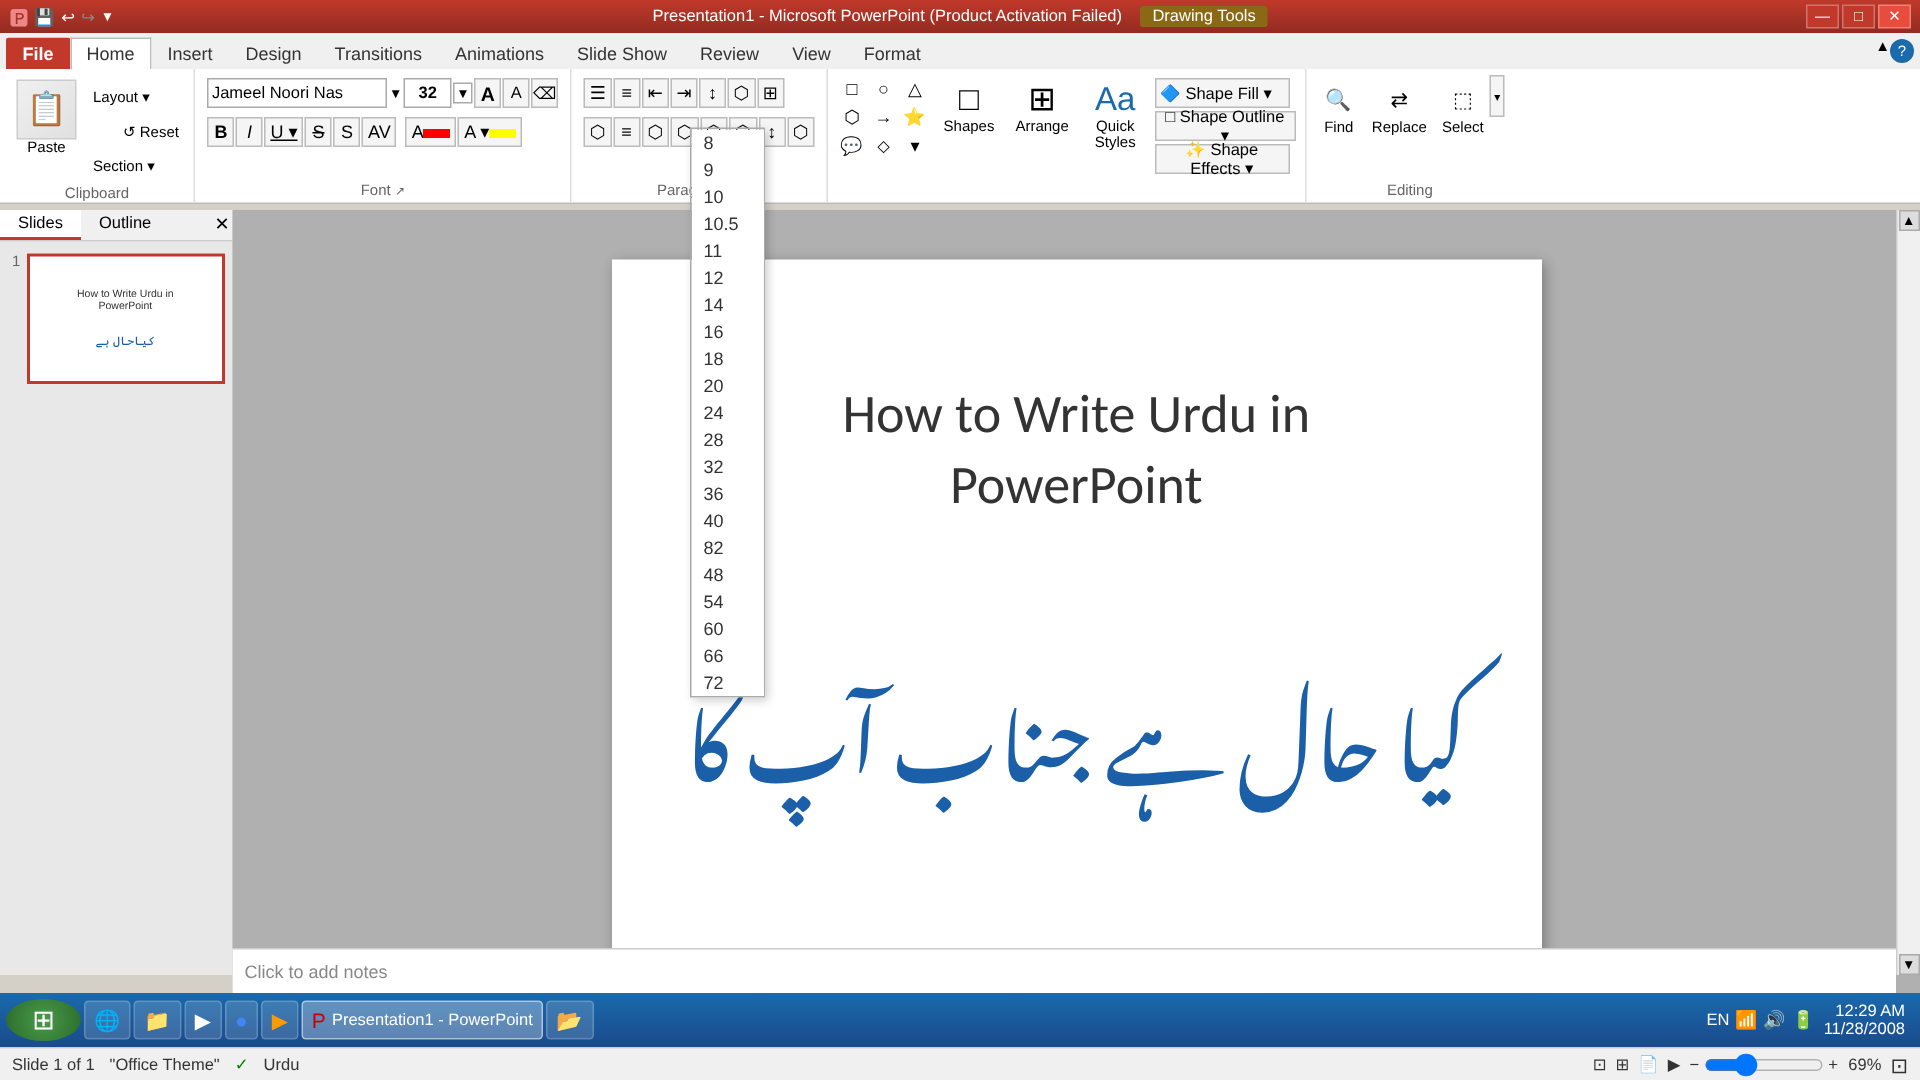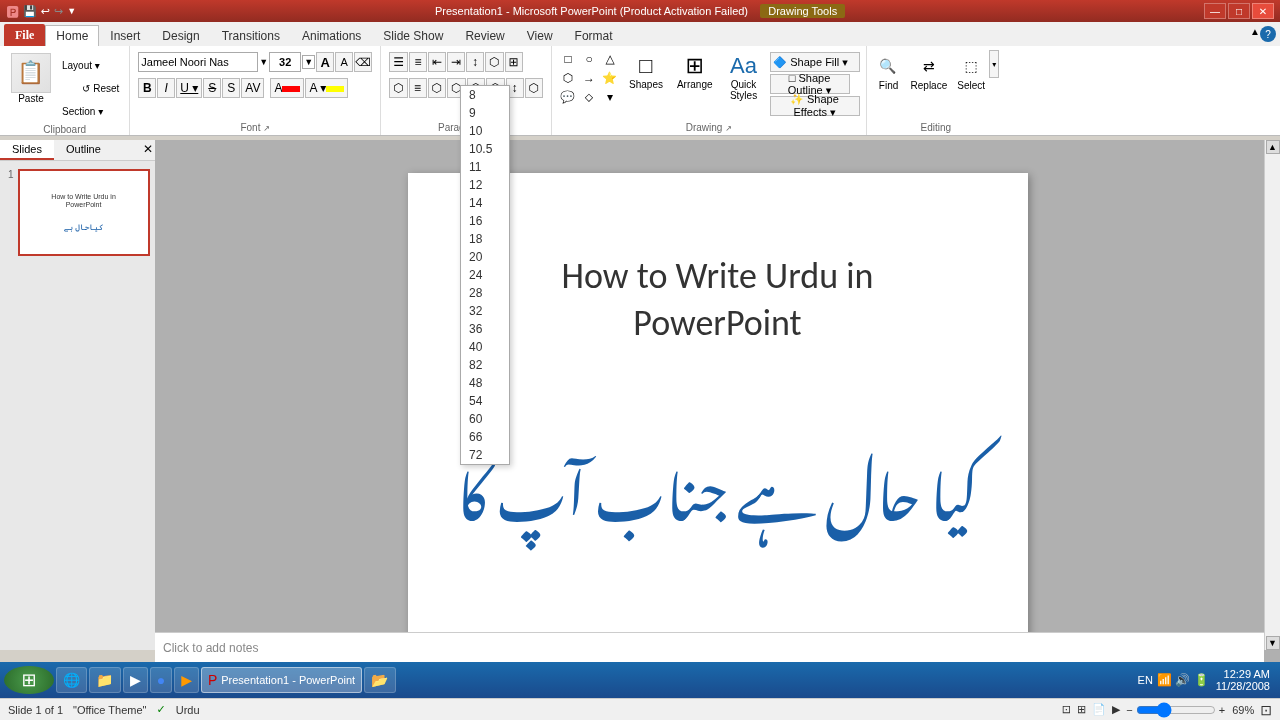--- a/index.html
+++ b/index.html
@@ -60,21 +60,20 @@
       border-color: #bbb;
       border-bottom-color: white;
       color: #333;
       font-weight: normal;
     }
     .ribbon-tab.file-tab {
       background: #c0392b;
       color: white;
       border-radius: 2px 2px 0 0;
       font-weight: bold;
-      font-family: Liberation Serif, serif;
     }
 
     
     #ribbon {
       height: 90px;
       background: white;
       border-bottom: 1px solid #bbb;
       display: flex;
       align-items: stretch;
       position: relative;
@@ -677,27 +676,23 @@
       <div style="display:flex; flex-direction:column; align-items:center; width:44px;">
         <button class="ribbon-btn quick-styles-box">
           <span style="font-size:22px; color:#1a6aac;">Aa</span>
           <span style="font-size:10px; white-space:pre-line; text-align:center;">Quick
 Styles</span>
         </button>
       </div>
 
       <div style="display:flex; flex-direction:column; gap:2px; margin-top:2px;">
         <button class="format-btn" style="width:90px; justify-content:flex-start; font-size:11px;">🔷 Shape Fill ▾</button>
-        <button class="format-btn" style="width:80px; justify-content:flex-start; font-size:11px;">□ Shape Outline ▾</button>
+        <button class="format-btn" style="width:94px; justify-content:flex-start; font-size:11px;">□ Shape Outline ▾</button>
         <button class="format-btn" style="width:90px; justify-content:flex-start; font-size:11px;">✨ Shape Effects ▾</button>
       </div>
-    </div>
-    <div class="ribbon-group-label">
-      <span>Drawing</span>
-      <span class="section-expand">↗</span>
     </div>
   </div>
 
   <div class="editing-group">
     <div class="editing-top">
       <div class="editing-btn">
         <div class="editing-icon">🔍</div>
         <span style="font-size:10px;">Find</span>
       </div>
       <div class="editing-btn">

